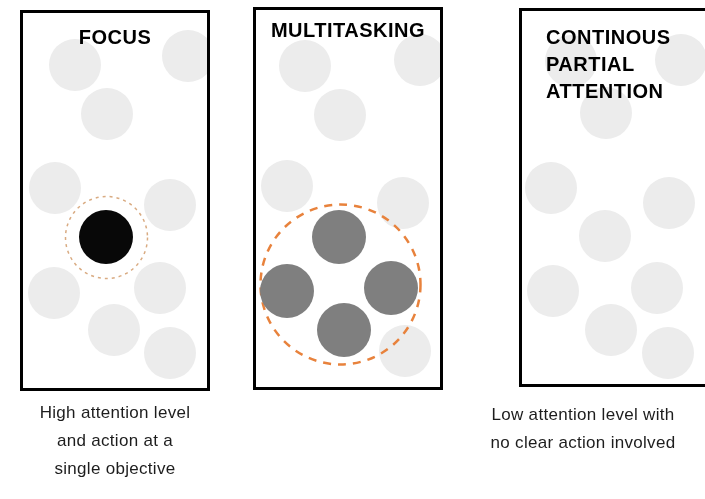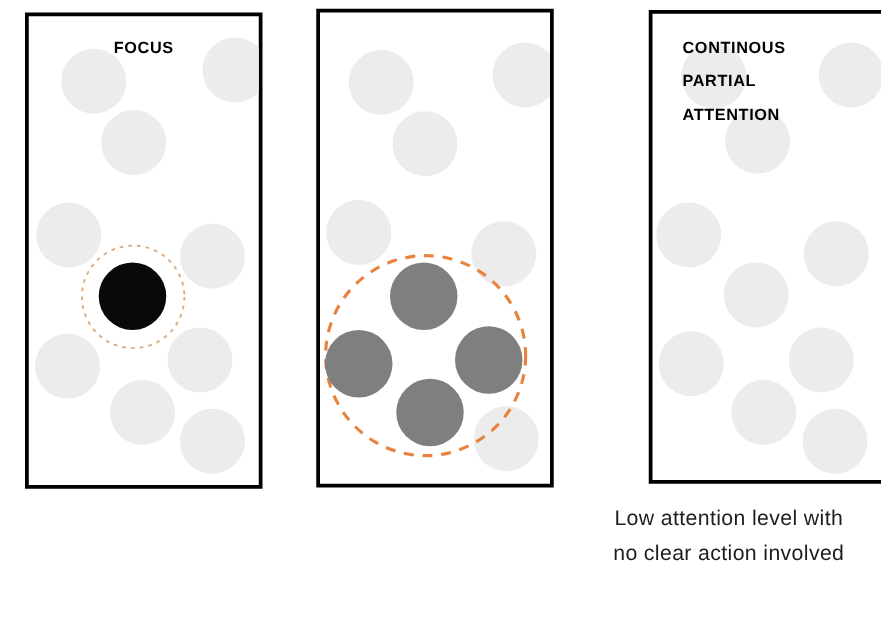--- a/index.html
+++ b/index.html
@@ -24,21 +24,21 @@
   }
   .panel-1 { left: 20px;  top: 10px; width: 190px; height: 381px; }
   .panel-2 { left: 253px; top: 7px;  width: 190px; height: 383px; }
   .panel-3 { left: 519px; top: 8px;  width: 222px; height: 379px; }
 
   .panel-title {
     position: absolute;
     left: 0; right: 0; top: 0;
     z-index: 4;
     font-weight: bold;
-    font-size: 13px;
+    font-size: 20px;
     line-height: 27px;
     letter-spacing: 0.5px;
     color: var(--title, #000);
     white-space: pre-line;
   }
   .panel-1 .panel-title { text-align: center; padding-top: 11px; }
   .panel-2 .panel-title { text-align: center; padding-top: 7px; }
   .panel-3 .panel-title { text-align: left; padding: 13px 0 0 24px; }
 
   .circle-layer {
@@ -88,20 +88,21 @@
         <div class="circle light" style="left: 111px; top: 249px; height: 52px; width: 52px;"></div>
         <div class="circle light" style="left: 65px; top: 291px; height: 52px; width: 52px;"></div>
         <div class="circle light" style="left: 121px; top: 314px; height: 52px; width: 52px;"></div>
         <svg class="ring-svg" width="87" height="87" style="left: 39.5px; top: 180.5px;">
           <circle cx="43.5" cy="43.5" r="41" fill="none" stroke="#d9ab82" stroke-width="1.5" stroke-dasharray="3 4"></circle>
         </svg>
       </div>
   </div>
 
   <div class="panel panel-2">
+    <div class="panel-title">MULTITASKING</div>
     <div class="circle-layer">
         <div class="circle light" style="left: 23px; top: 30px; height: 52px; width: 52px;"></div>
         <div class="circle light" style="left: 138px; top: 24px; height: 52px; width: 52px;"></div>
         <div class="circle light" style="left: 58px; top: 79px; height: 52px; width: 52px;"></div>
         <div class="circle light" style="left: 5px; top: 150px; height: 52px; width: 52px;"></div>
         <div class="circle light" style="left: 121px; top: 167px; height: 52px; width: 52px;"></div>
         <div class="circle light" style="left: 123px; top: 315px; height: 52px; width: 52px;"></div>
         <div class="circle dark" style="left: 56px; top: 200px; height: 54px; width: 54px;"></div>
         <div class="circle dark" style="left: 4px; top: 254px; height: 54px; width: 54px;"></div>
         <div class="circle dark" style="left: 108px; top: 251px; height: 54px; width: 54px;"></div>
@@ -123,16 +124,19 @@
         <div class="circle light" style="left: 3px; top: 151px; height: 52px; width: 52px;"></div>
         <div class="circle light" style="left: 121px; top: 166px; height: 52px; width: 52px;"></div>
         <div class="circle light" style="left: 57px; top: 199px; height: 52px; width: 52px;"></div>
         <div class="circle light" style="left: 5px; top: 254px; height: 52px; width: 52px;"></div>
         <div class="circle light" style="left: 109px; top: 251px; height: 52px; width: 52px;"></div>
         <div class="circle light" style="left: 63px; top: 293px; height: 52px; width: 52px;"></div>
         <div class="circle light" style="left: 120px; top: 316px; height: 52px; width: 52px;"></div>
       </div>
   </div>
 
+  <div class="caption caption-1">High attention level
+and action at a
+single objective</div>
   <div class="caption caption-3">Low attention level with
 no clear action involved</div>
 
 </div>
 
 </body></html>

